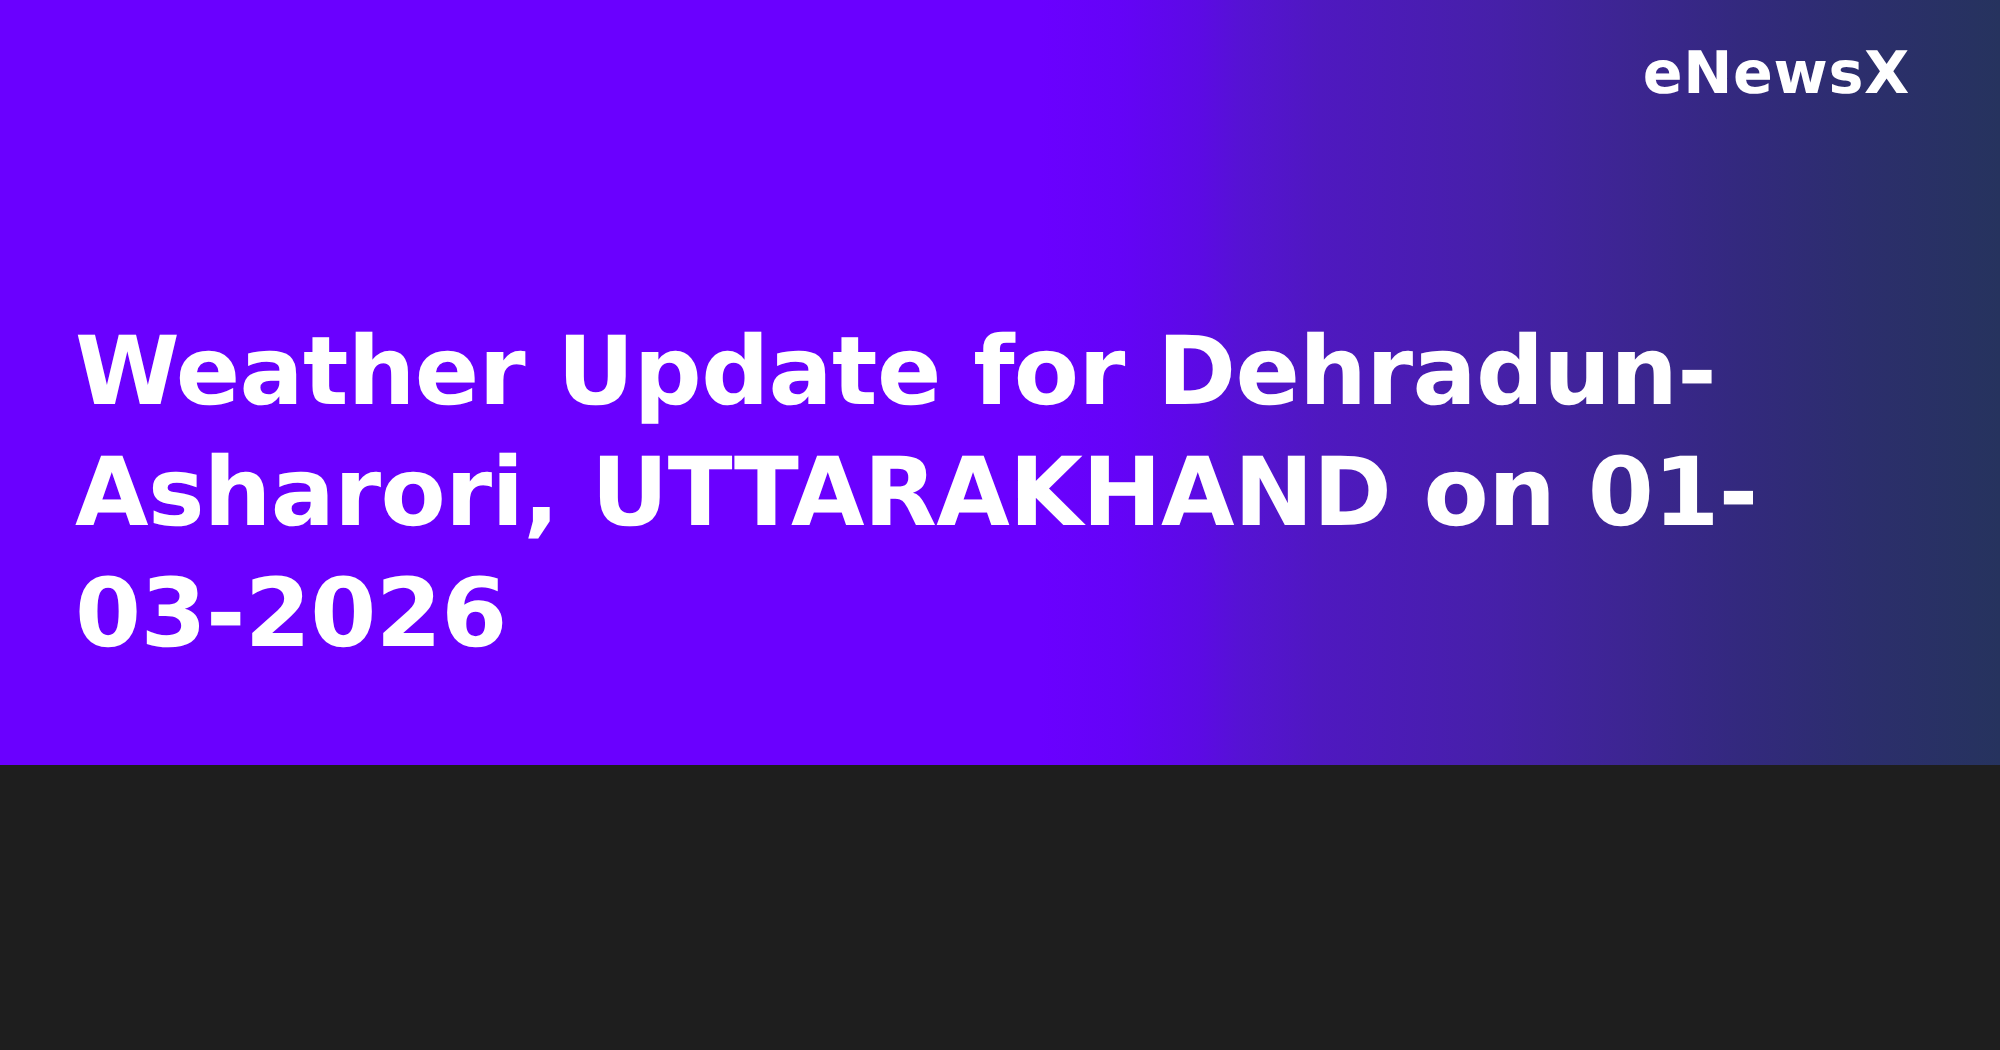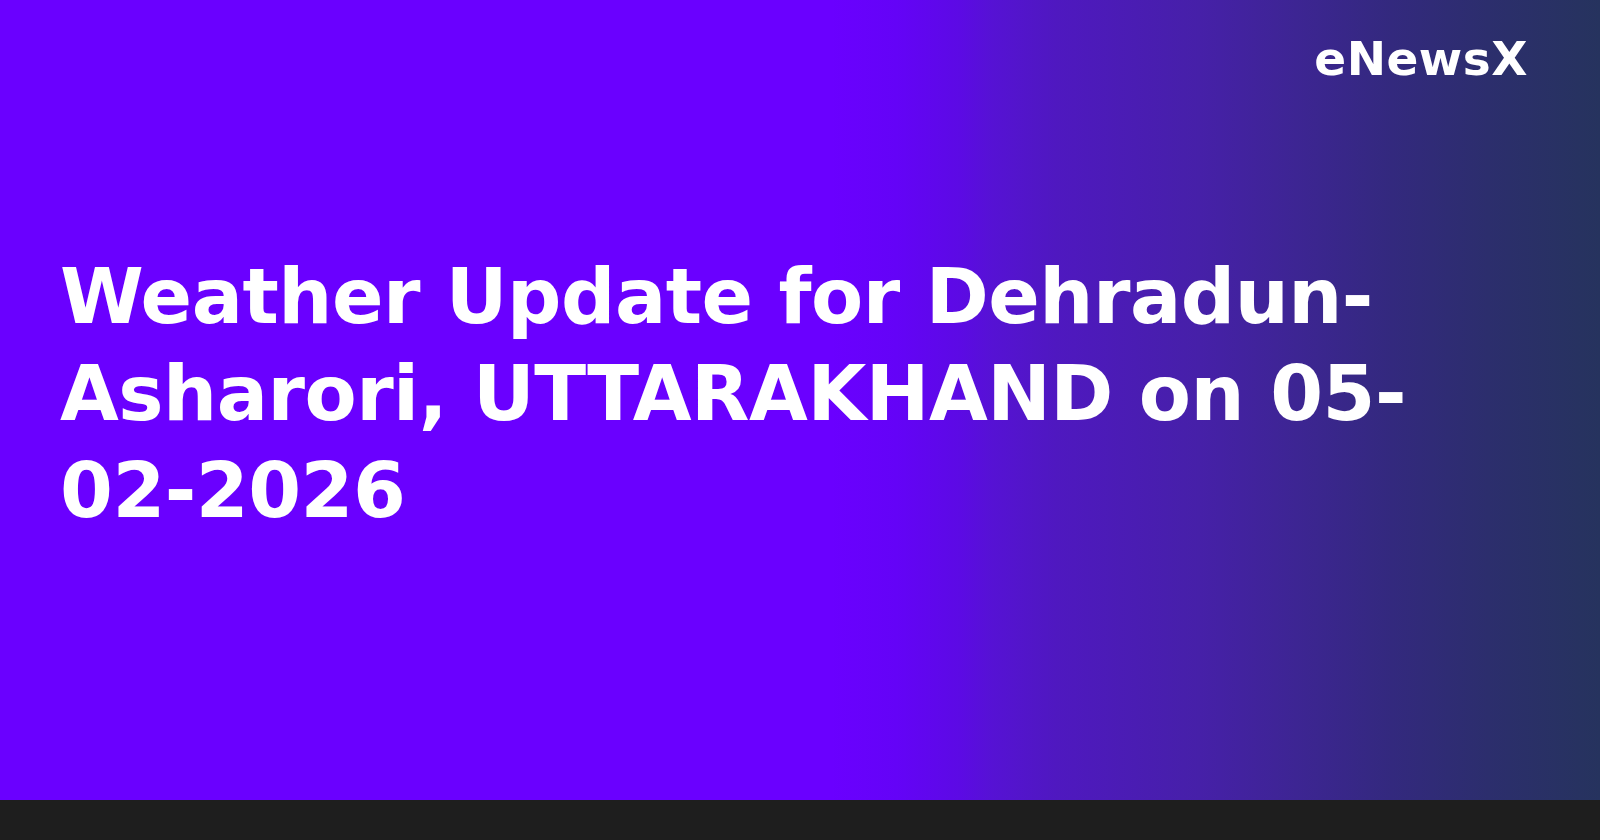--- a/index.html
+++ b/index.html
@@ -10,21 +10,21 @@
 
   body {
     background: #1e1e1e;
     font-family: "DejaVu Sans", sans-serif;
   }
 
   
   .banner {
     position: relative;
     width: 1600px;
-    height: 800px;
+    height: 612px;
     overflow: hidden;
     box-sizing: border-box;
     
     background-image: linear-gradient(
       to right,
       #6a00ff 0%,
       #6a00ff 52%,
       #6403f7 56%,
       #5c0ae4 60%,
       #5612d4 62%,
@@ -75,16 +75,16 @@
   }
 </style>
 </head>
 <body>
 
 <div class="banner">
 
   <div class="brand">eNewsX</div>
 
   <div class="headline-wrap">
-    <h1 class="headline">Weather Update for Dehradun-Asharori, UTTARAKHAND on 05-02-2026</h1>
+    <h1 class="headline">Weather Update for Dehradun-Asharori, UTTARAKHAND on 01-03-2026</h1>
   </div>
 
 </div>
 
 </body></html>

